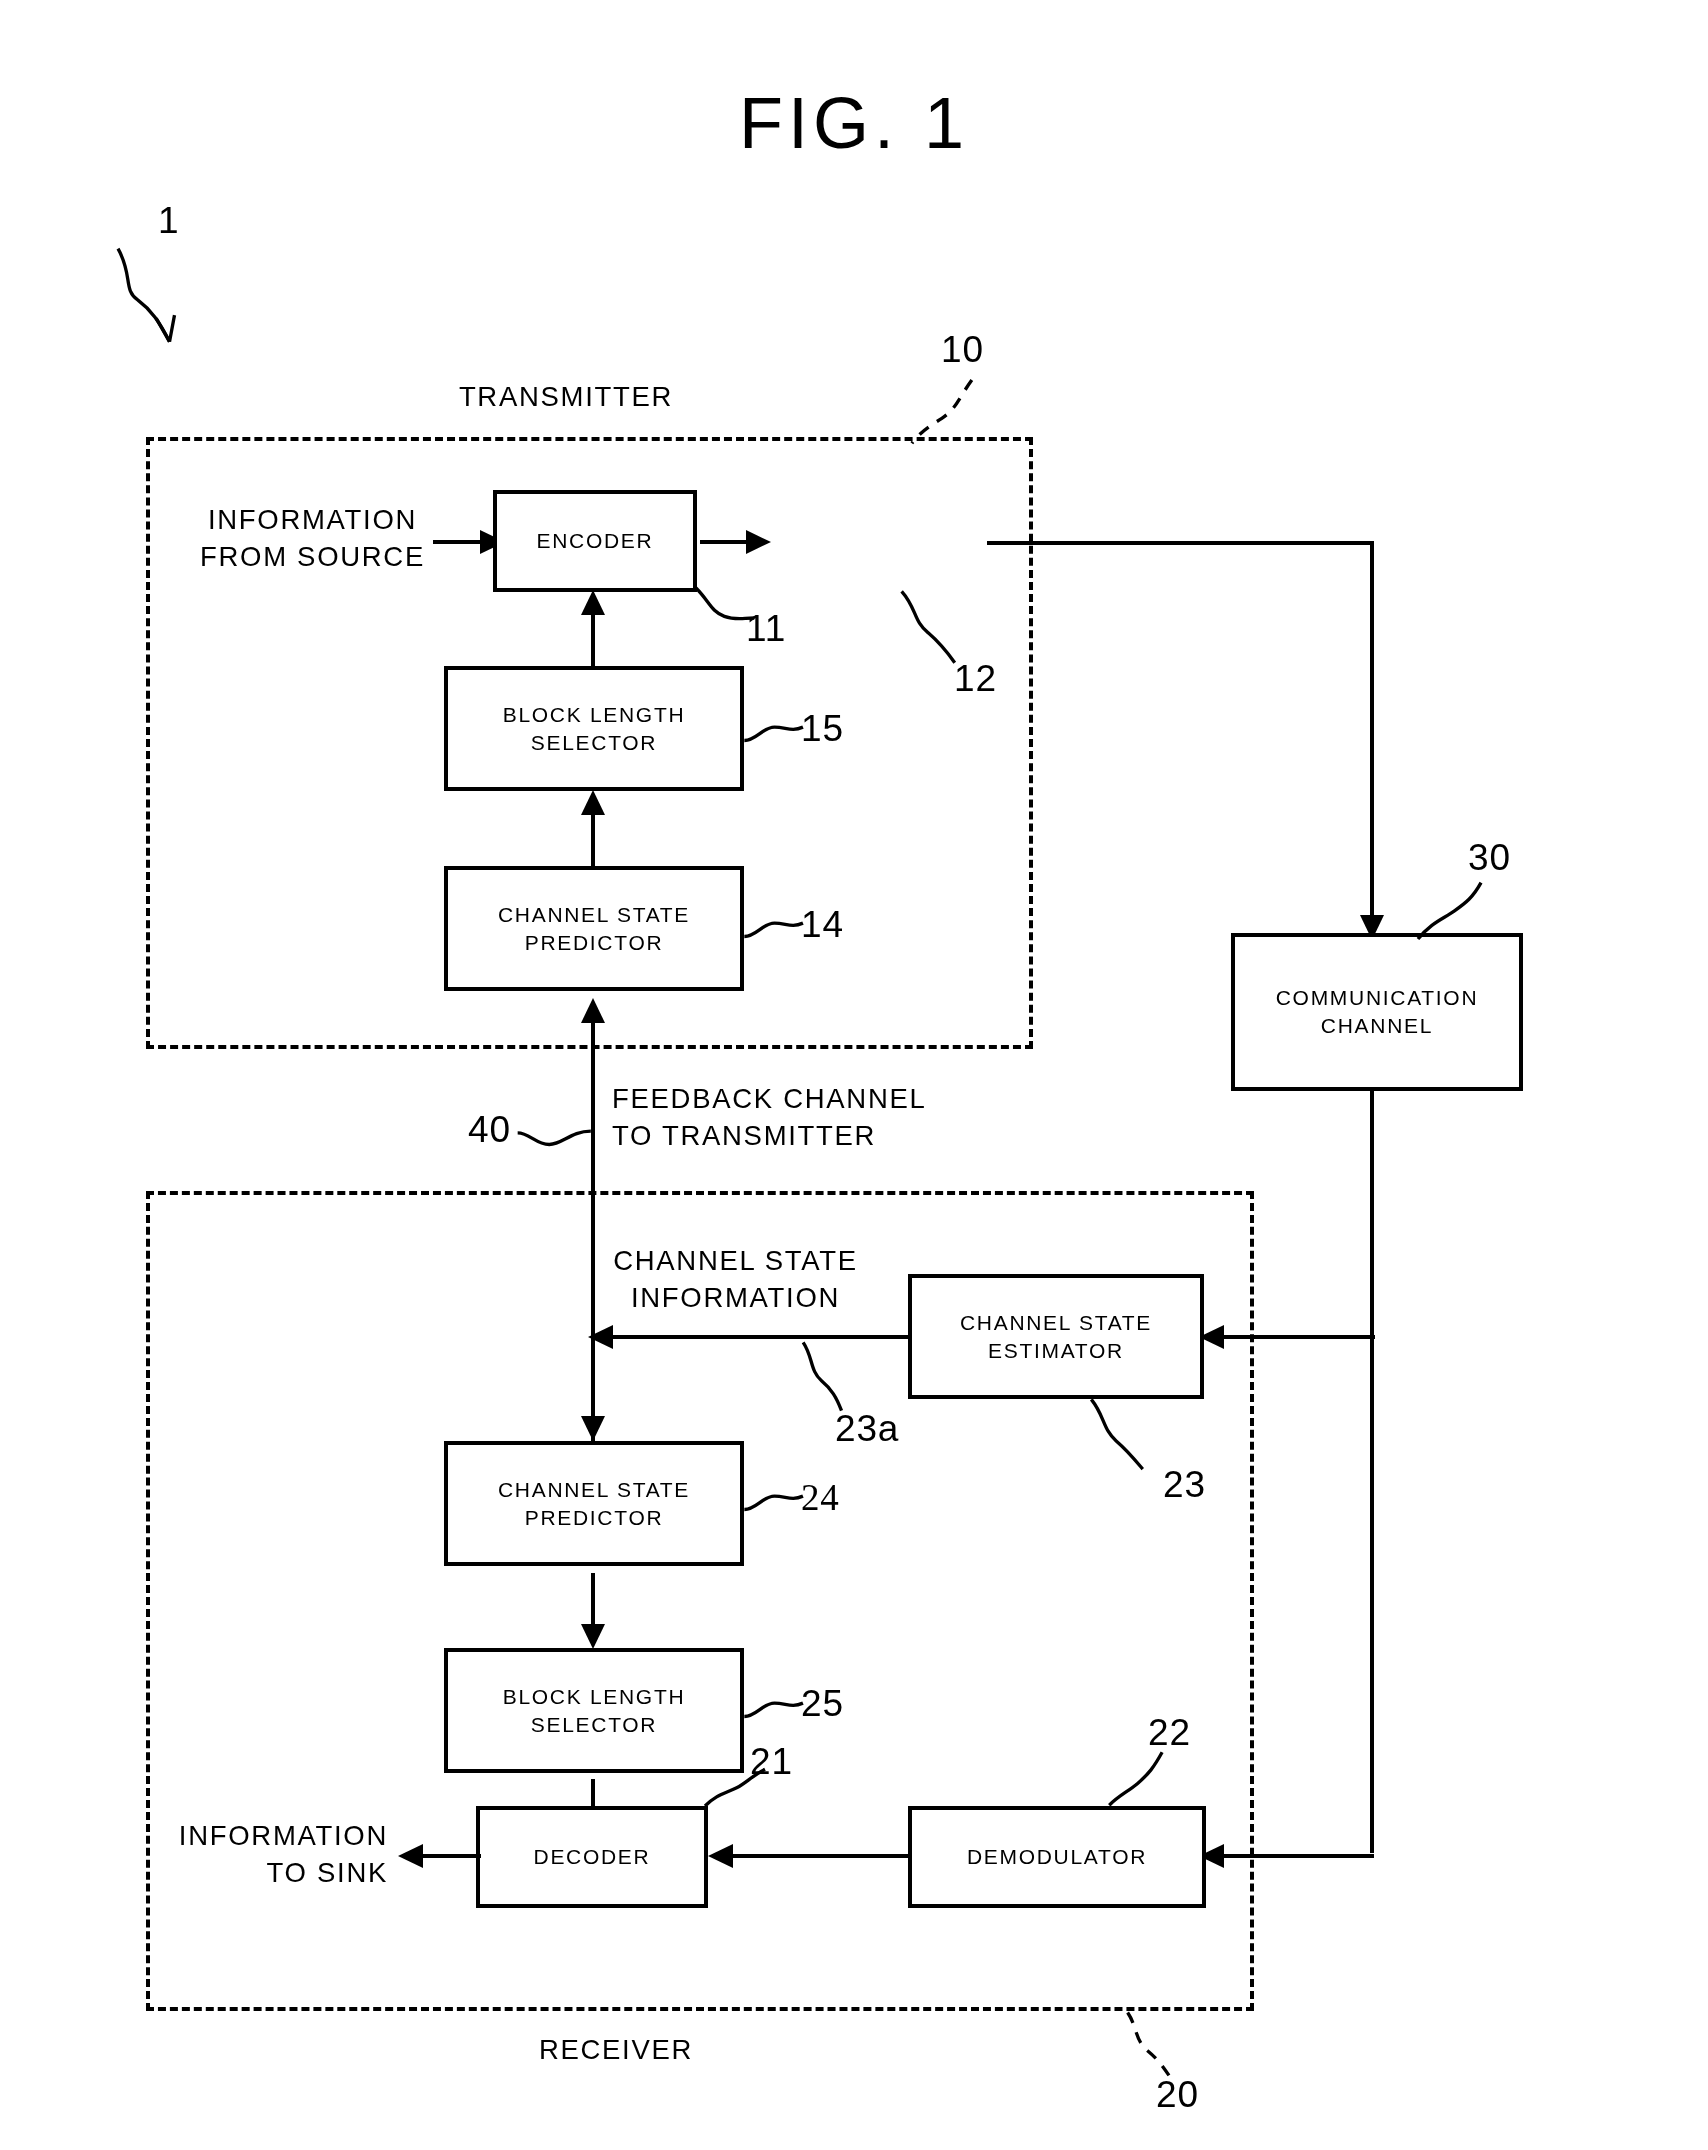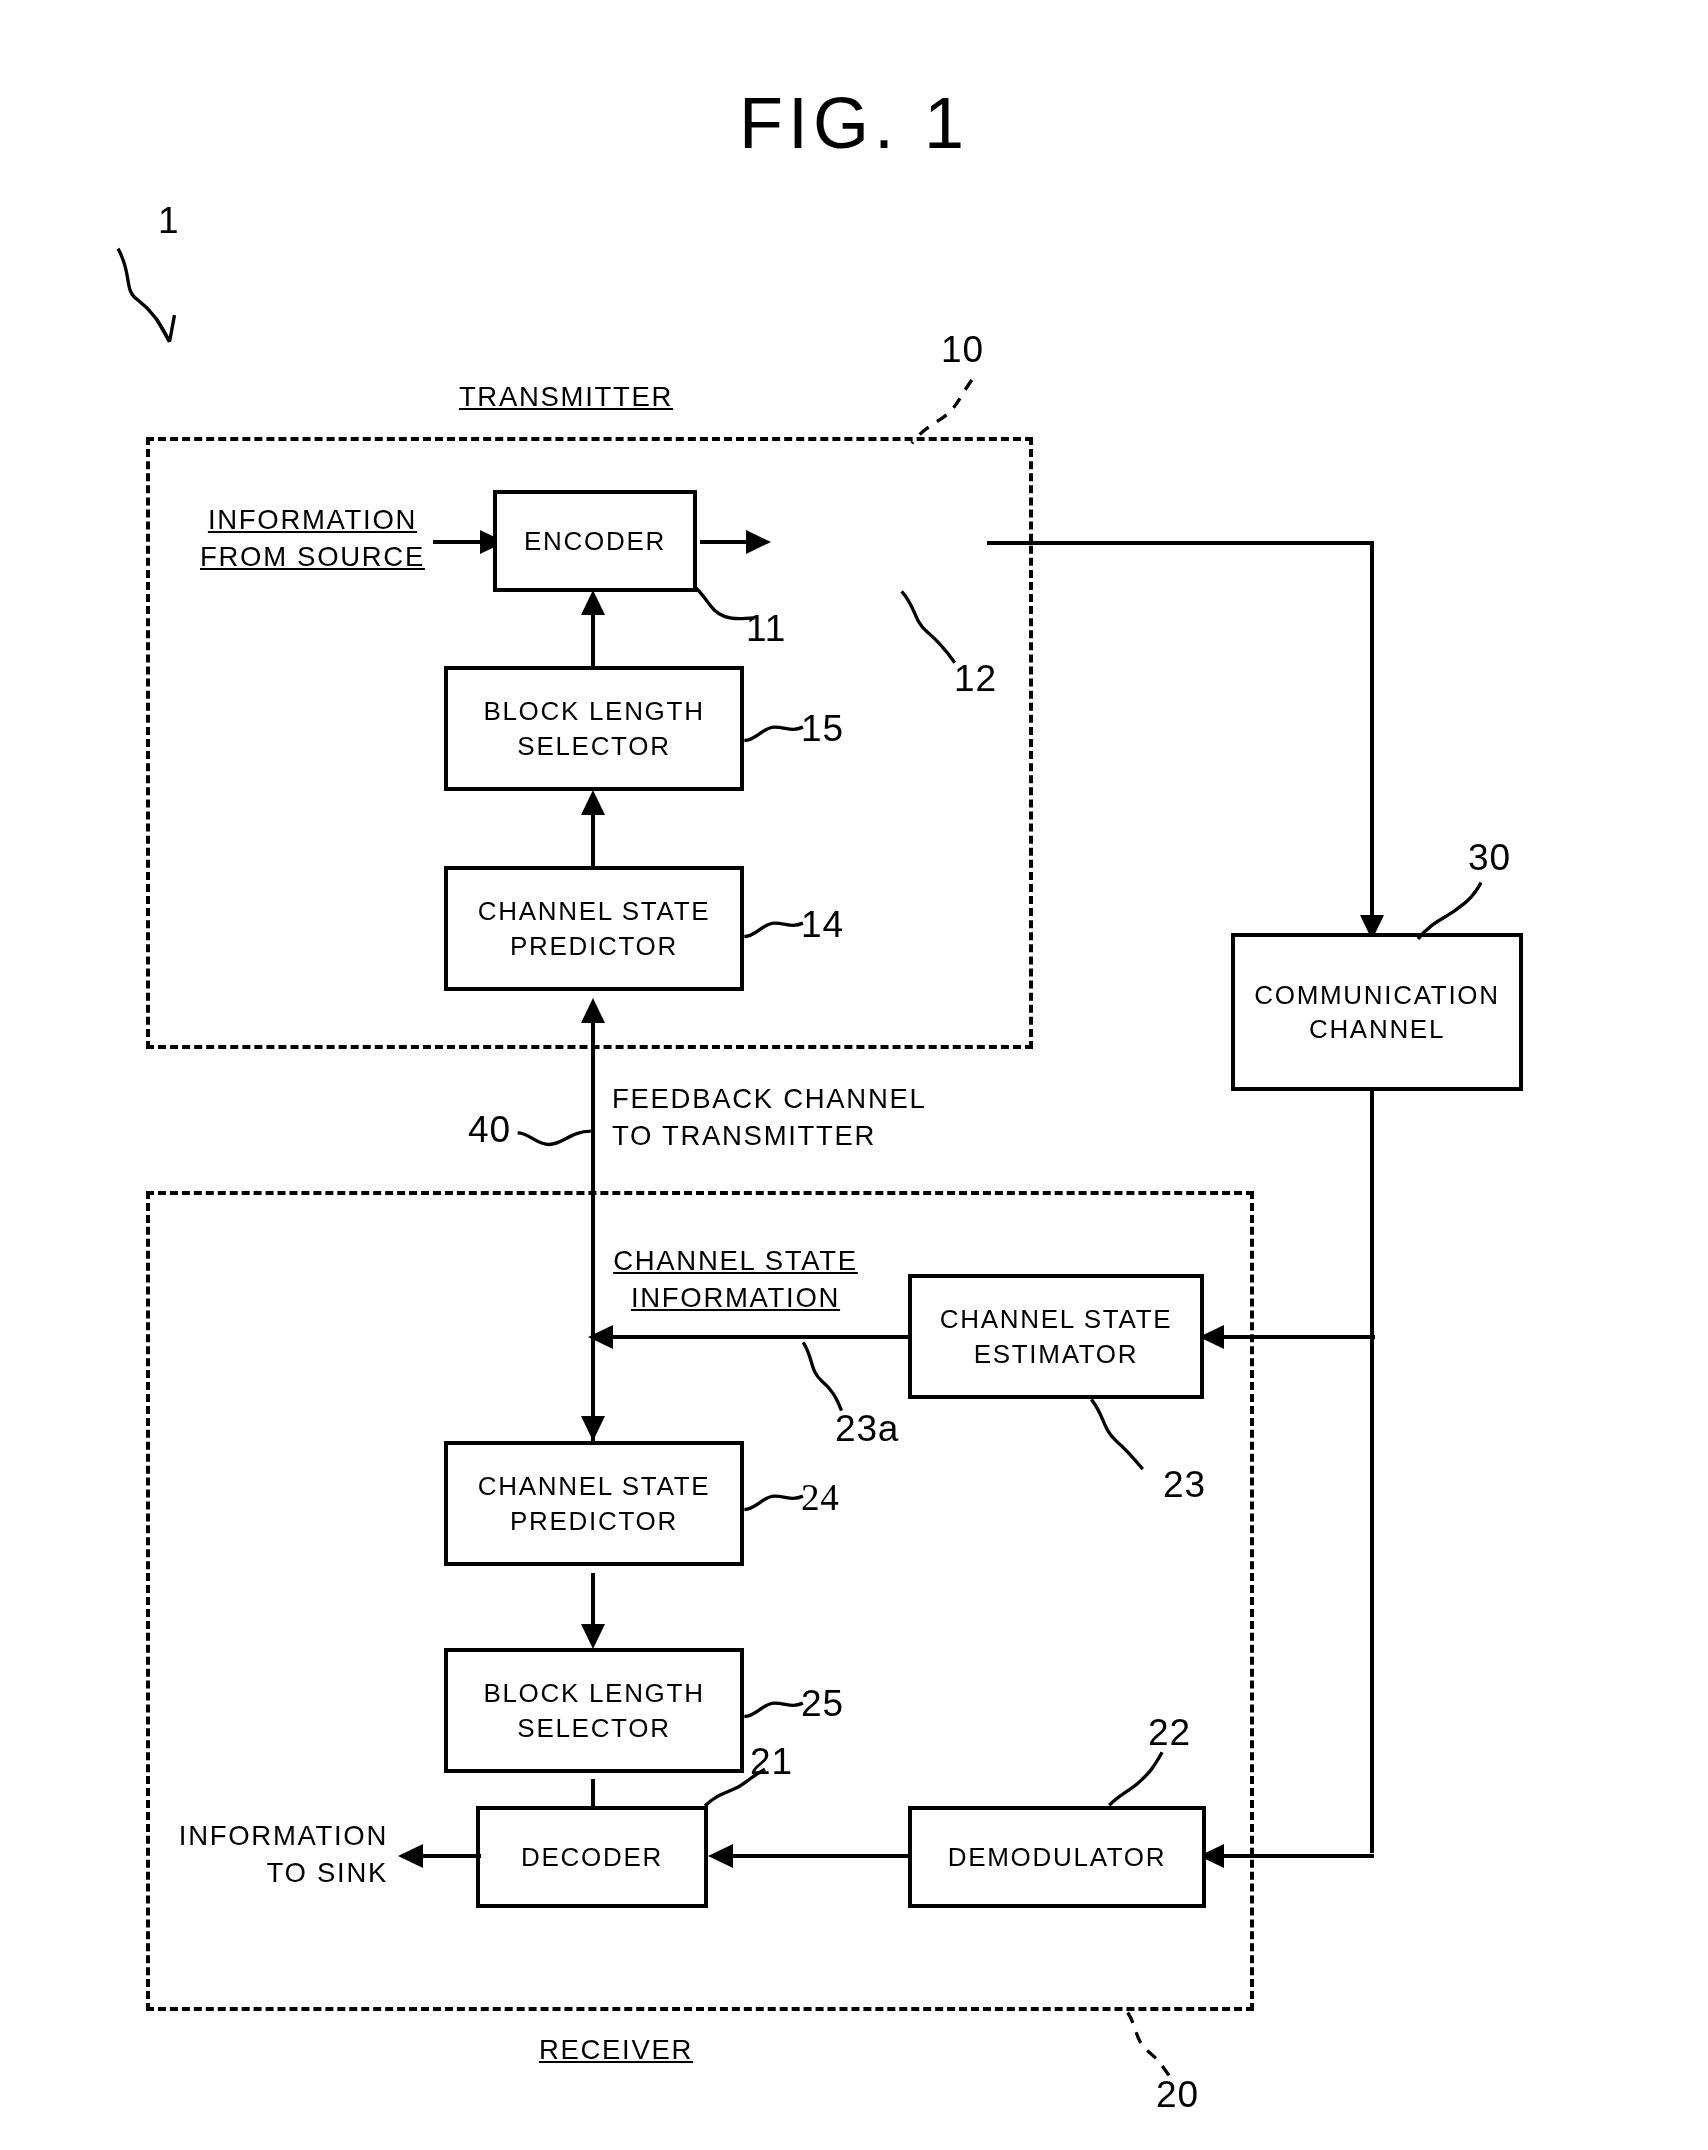--- a/index.html
+++ b/index.html
@@ -40,36 +40,36 @@
   
   .node {
     position: absolute;
     box-sizing: border-box;
     border: 4.2px solid #000000;
     background: #ffffff;
     display: flex;
     align-items: center;
     justify-content: center;
     text-align: center;
-    font-size: 26px;
+    font-size: 21px;
     letter-spacing: 1.7px;
     line-height: 1.32;
     font-family: "Liberation Sans", sans-serif;
   }
   .node .nlabel { display: block; white-space: pre-line; }
   
   .label {
     position: absolute;
     font-size: 27.5px;
     letter-spacing: 1.7px;
     line-height: 1.34;
     white-space: pre-line;
     font-family: "Liberation Sans", sans-serif;
   }
-  .label.center { text-align: center; text-decoration: underline; }
+  .label.center { text-align: center; }
   .label.right  { text-align: right; }
   
   .ref {
     position: absolute;
     font-size: 37px;
     letter-spacing: 0.8px;
     font-family: "Liberation Sans", sans-serif;
     white-space: nowrap;
   }
   

